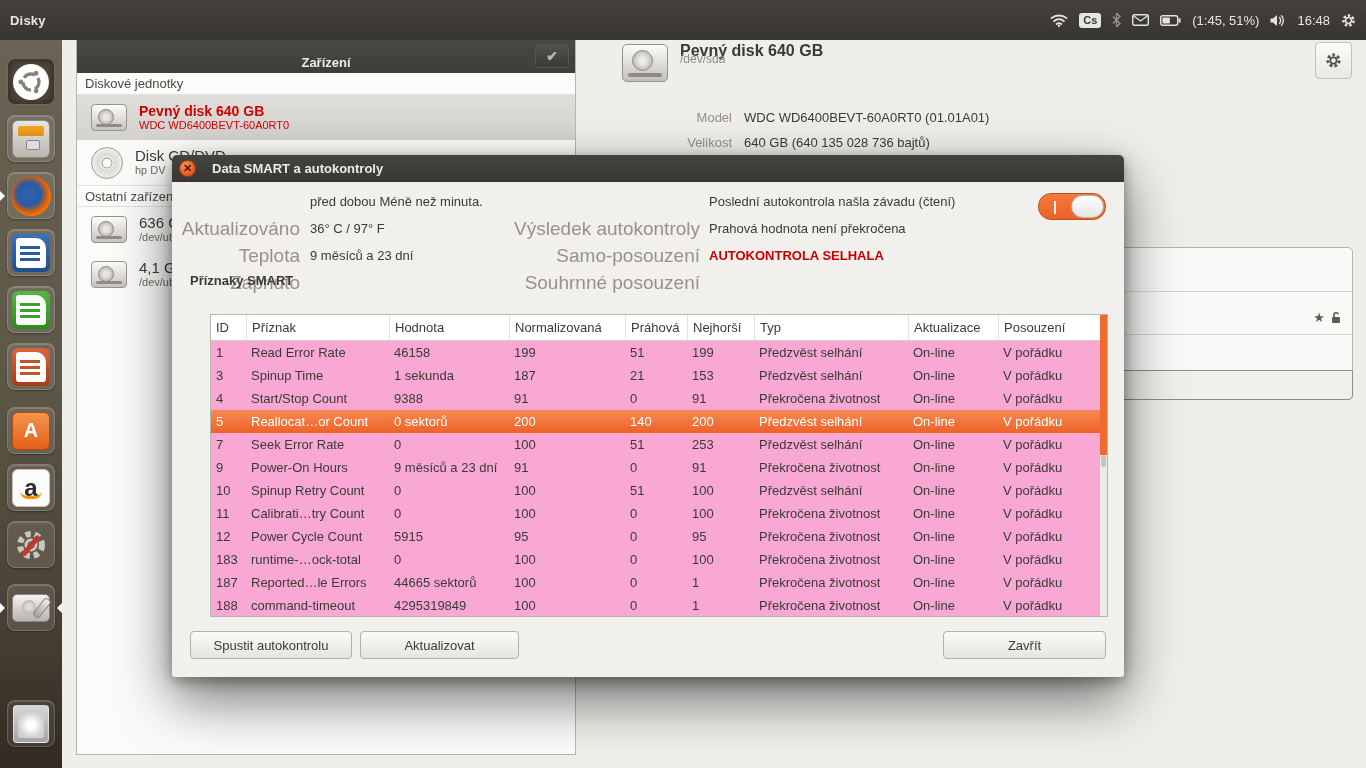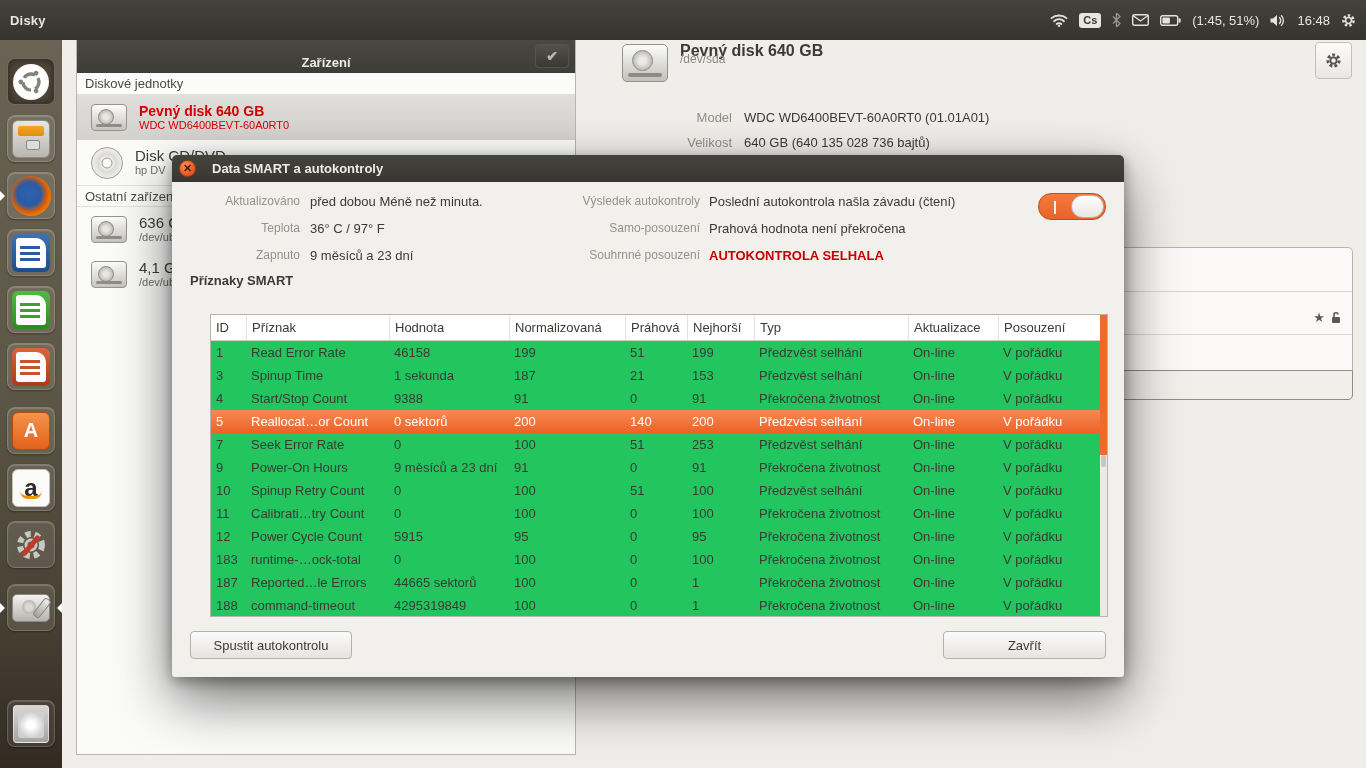--- a/index.html
+++ b/index.html
@@ -115,34 +115,34 @@
   #dialog { position:absolute; left:172px; top:155px; width:952px; height:522px; z-index:20;
     border-radius:5px 5px 3px 3px;
     box-shadow:0 22px 55px rgba(0,0,0,.55), 0 4px 14px rgba(0,0,0,.35); background:#F1F0ED; }
   #dlg-titlebar { position:absolute; left:0; top:0; right:0; height:27px; background:linear-gradient(#45433e,#383733);
     border-radius:5px 5px 0 0; display:flex; align-items:center; }
   #dlg-close { width:17px; height:17px; border-radius:50%; margin-left:7px;
     background:radial-gradient(circle at 35% 30%, #f8905c, #E75B23 65%, #c84a14); border:1px solid #aa3c0e;
     color:#4a1a05; font-size:11px; font-weight:bold; display:flex; align-items:center; justify-content:center; line-height:1; }
   #dlg-title { color:#EDEBE7; font-weight:bold; font-size:13px; margin-left:16px; }
 
-  .ilabel { position:absolute; color:#969289; font-size:12px; text-align:left; white-space:nowrap; }
+  .ilabel { position:absolute; color:#969289; font-size:19px; text-align:left; white-space:nowrap;margin-top:24px; }
   .ivalue { position:absolute; color:#3B3A36; font-size:13px; white-space:nowrap;text-align:right; }
   .ivalue.alert { color:#C80000; font-weight:bold; }
 
   #smart-toggle { position:absolute; right:18px; top:38px; width:68px; height:27px; border-radius:13px;
     border:1px solid #B9511C; background:linear-gradient(#F57A3C,#E9622A); overflow:hidden; }
   #smart-toggle .bar { position:absolute; left:15px; top:7px; width:2px; height:13px; background:#fff; opacity:.9; }
   #smart-toggle .handle { position:absolute; right:1px; top:1px; width:33px; height:23px; border-radius:12px;
     background:linear-gradient(#ffffff,#e8e6e2); border:1px solid #b5b2ac; }
 
   #smart-heading { position:absolute; left:18px; top:118px; font-size:13px; font-weight:bold; color:#3B3A36; }
 
   #tablewrap { position:absolute; left:38px; top:159px; width:898px; height:303px;
-    background:#22c55e; border:1px solid #B8B5B0; overflow:hidden; }
+    background:#f9a8d4; border:1px solid #B8B5B0; overflow:hidden; }
   .thead, .trow { display:grid; grid-template-columns:35px 143px 120px 116px 62px 67px 154px 90px 1fr; }
   .thead { height:26px; line-height:26px; border-bottom:1px solid #D2CFCA; background:#fff; }
   .thead span { font-size:13px; color:#3B3A36; padding:0 4px 0 5px; border-left:1px solid #E4E2DE;
     white-space:nowrap; overflow:hidden; }
   .thead span:first-child { border-left:none; }
   .trow { height:23px; line-height:23px; }
   .trow span { font-size:13px; color:#3B3A36; padding:0 4px 0 5px; white-space:nowrap; overflow:hidden; }
   .trow.sel { background:linear-gradient(#F68A54,#ED6226); }
   .trow.sel span { color:#fff; }
   #vscroll { position:absolute; right:0; top:0; width:7px; height:100%; background:#EDEBE8; }
@@ -519,16 +519,17 @@
             <span>V pořádku</span>
           </div>
         </div>
       <div id="vscroll">
         <div class="thumb"></div>
         <div class="tail"></div>
       </div>
     </div>
 
     <button class="dlgbtn" id="btn-run">Spustit autokontrolu</button>
+    <button class="dlgbtn" id="btn-refresh">Aktualizovat</button>
     <button class="dlgbtn" id="btn-close">Zavřít</button>
   </div>
 
 </div>
 
 </body></html>

